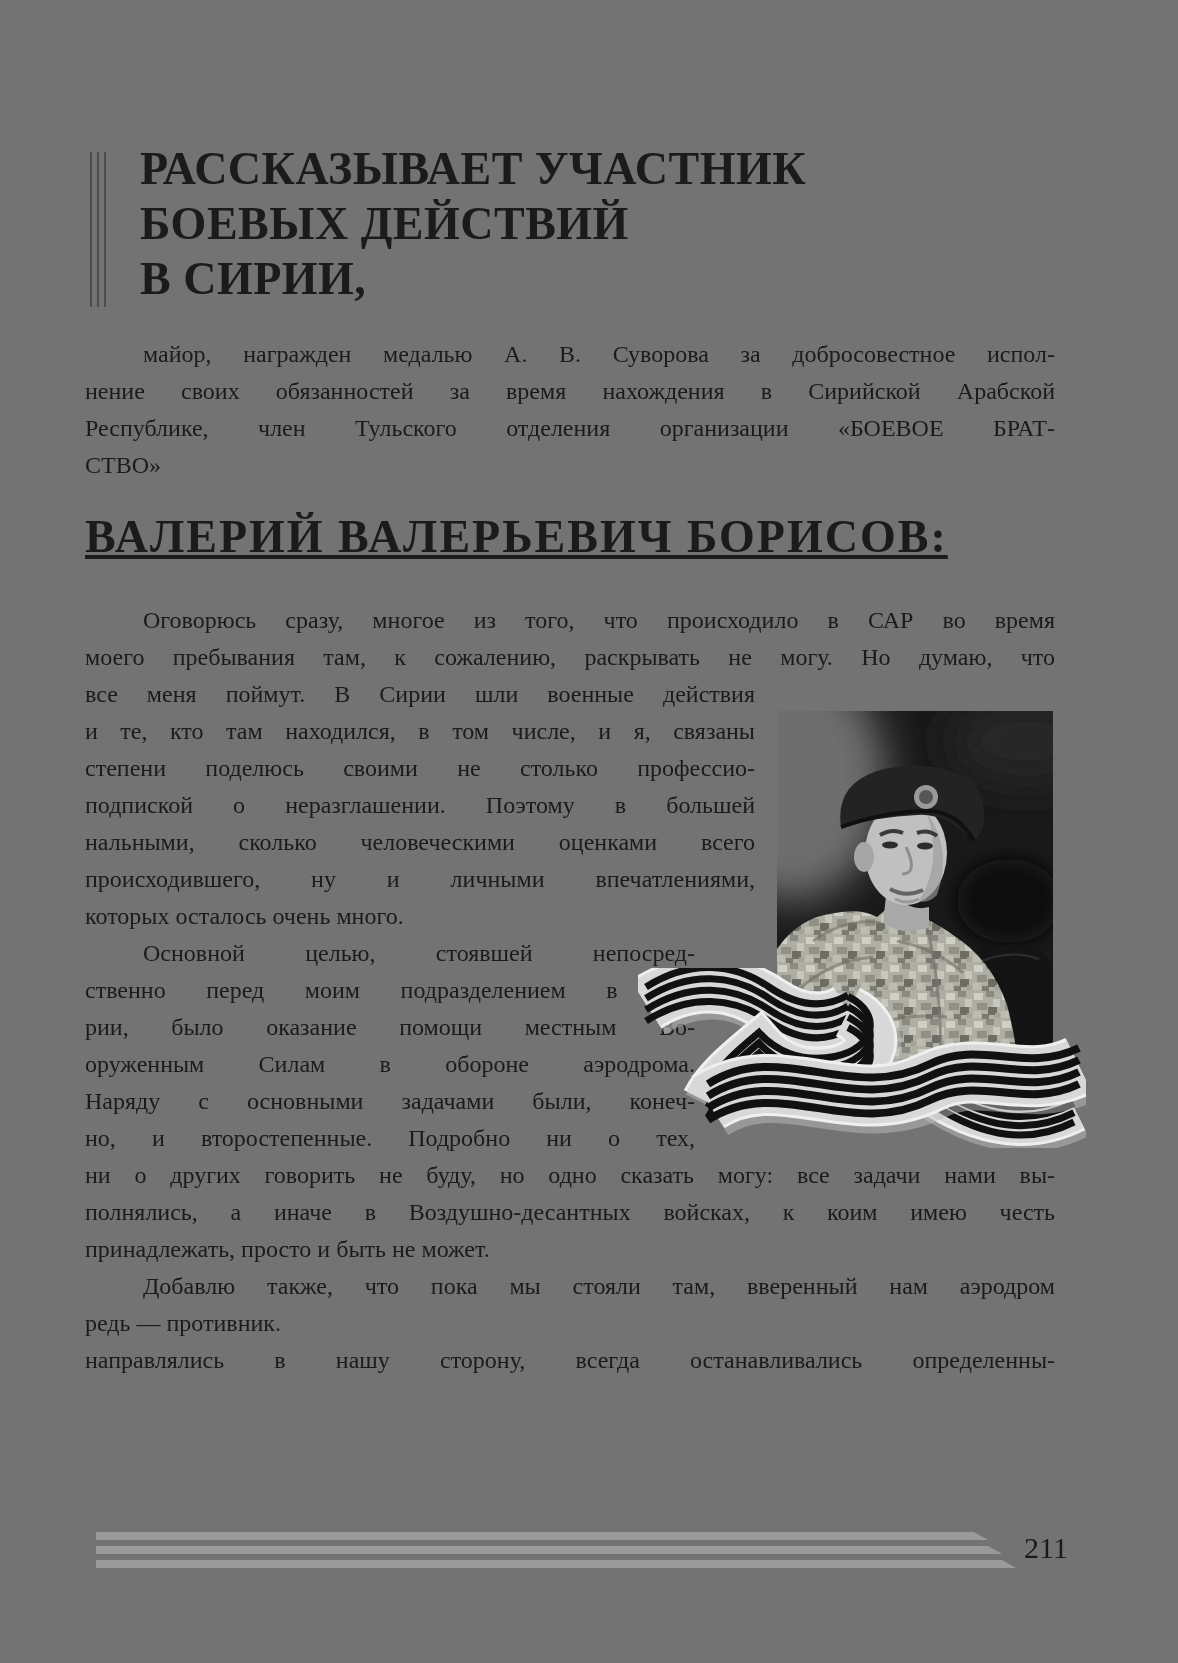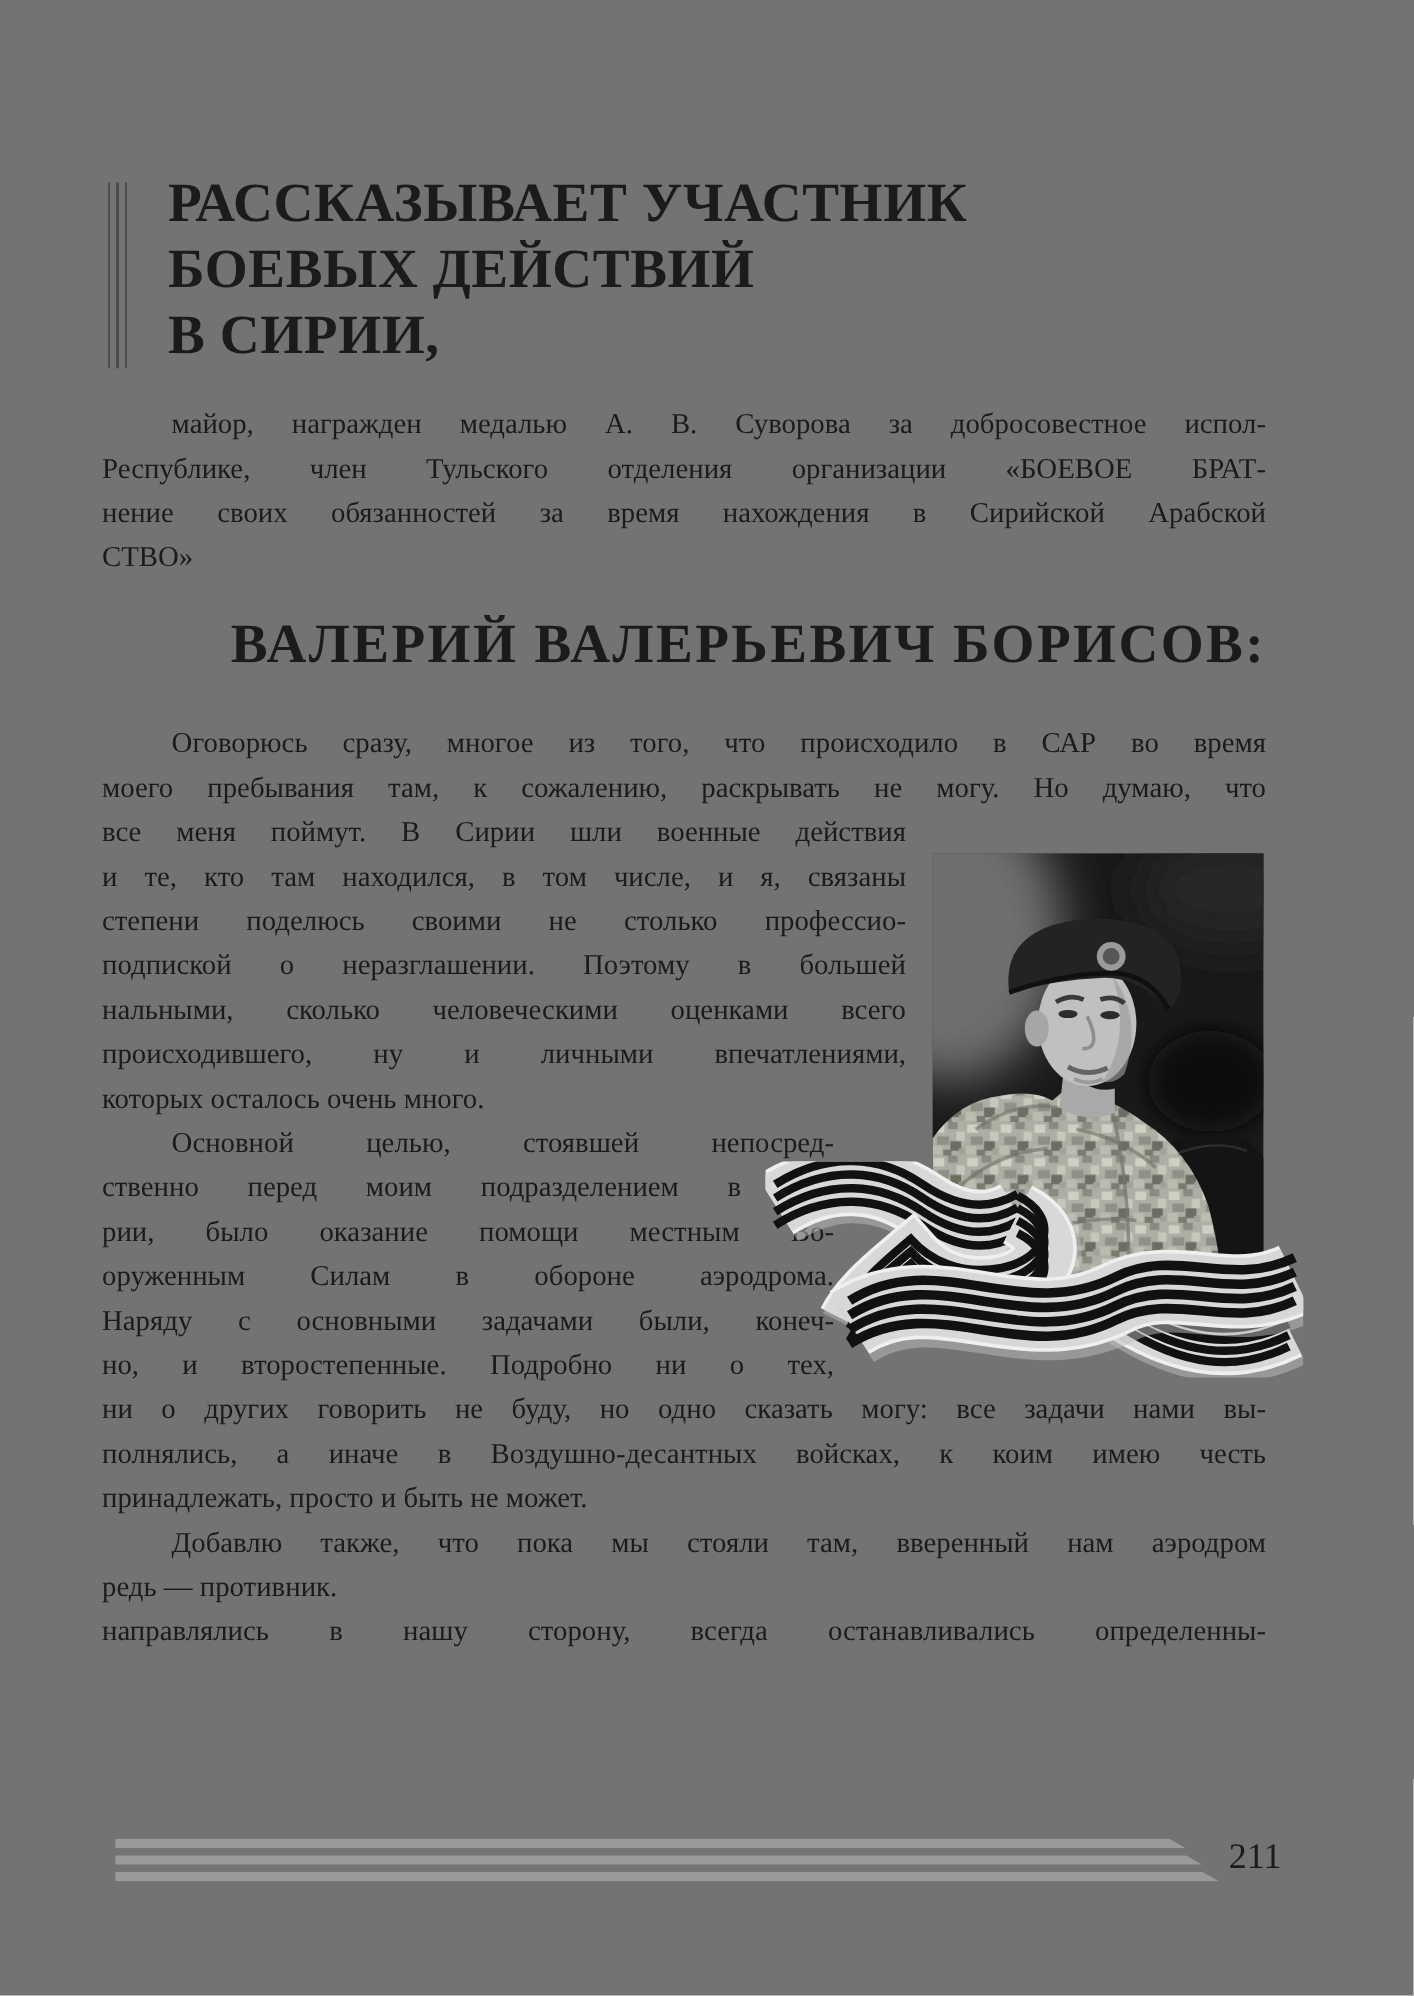--- a/index.html
+++ b/index.html
@@ -24,21 +24,21 @@
   }
   
   .subtitle{
     position:absolute;left:85px;top:336px;width:970px;
     font-size:24px;line-height:37px;
   }
   
   .speaker{
     position:absolute;left:85px;top:512px;width:970px;
     font-weight:bold;font-size:46px;line-height:50px;letter-spacing:2px;
-    text-align:right;white-space:nowrap;
+    text-align:left;white-space:nowrap;text-decoration:underline;
   }
   
   .body-text{
     position:absolute;left:85px;top:602px;width:970px;
     font-size:24px;line-height:37px;
   }
   .t-line{text-align:justify;text-align-last:justify;}
   .t-line.end{text-align-last:left;}
   .t-line.ind{text-indent:58px;}
   .t-line.n1{margin-right:300px;}
@@ -74,22 +74,22 @@
   <div class="marker-bars"></div>
 
   <div class="kicker">
       <div class="t-head">РАССКАЗЫВАЕТ УЧАСТНИК</div>
       <div class="t-head">БОЕВЫХ ДЕЙСТВИЙ</div>
       <div class="t-head">В СИРИИ,</div>
     </div>
 
   <div class="subtitle">
       <div class="t-line ind">майор, награжден медалью А. В. Суворова за добросовестное испол-</div>
+      <div class="t-line">нение своих обязанностей за время нахождения в Сирийской Арабской</div>
       <div class="t-line">Республике, член Тульского отделения организации «БОЕВОЕ БРАТ-</div>
-      <div class="t-line">нение своих обязанностей за время нахождения в Сирийской Арабской</div>
       <div class="t-line end">СТВО»</div>
     </div>
 
   <div class="speaker">ВАЛЕРИЙ ВАЛЕРЬЕВИЧ БОРИСОВ:</div>
 
   <div class="body-text">
       <div class="t-line ind">Оговорюсь сразу, многое из того, что происходило в САР во время</div>
       <div class="t-line">моего пребывания там, к сожалению, раскрывать не могу. Но думаю, что</div>
       <div class="t-line n1">все меня поймут. В Сирии шли военные действия</div>
       <div class="t-line n1">и те, кто там находился, в том числе, и я, связаны</div>

